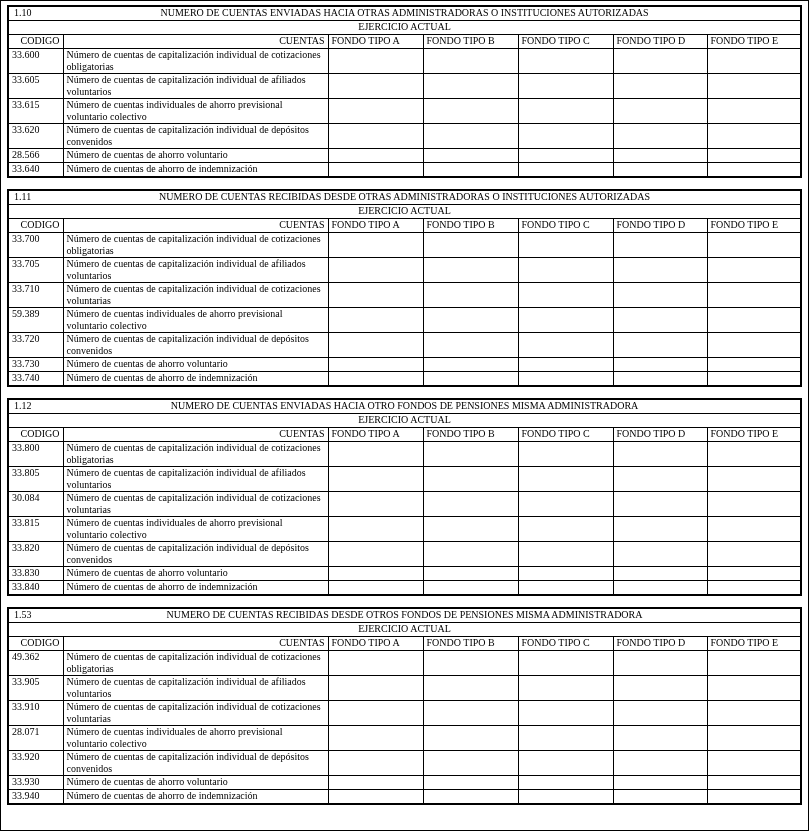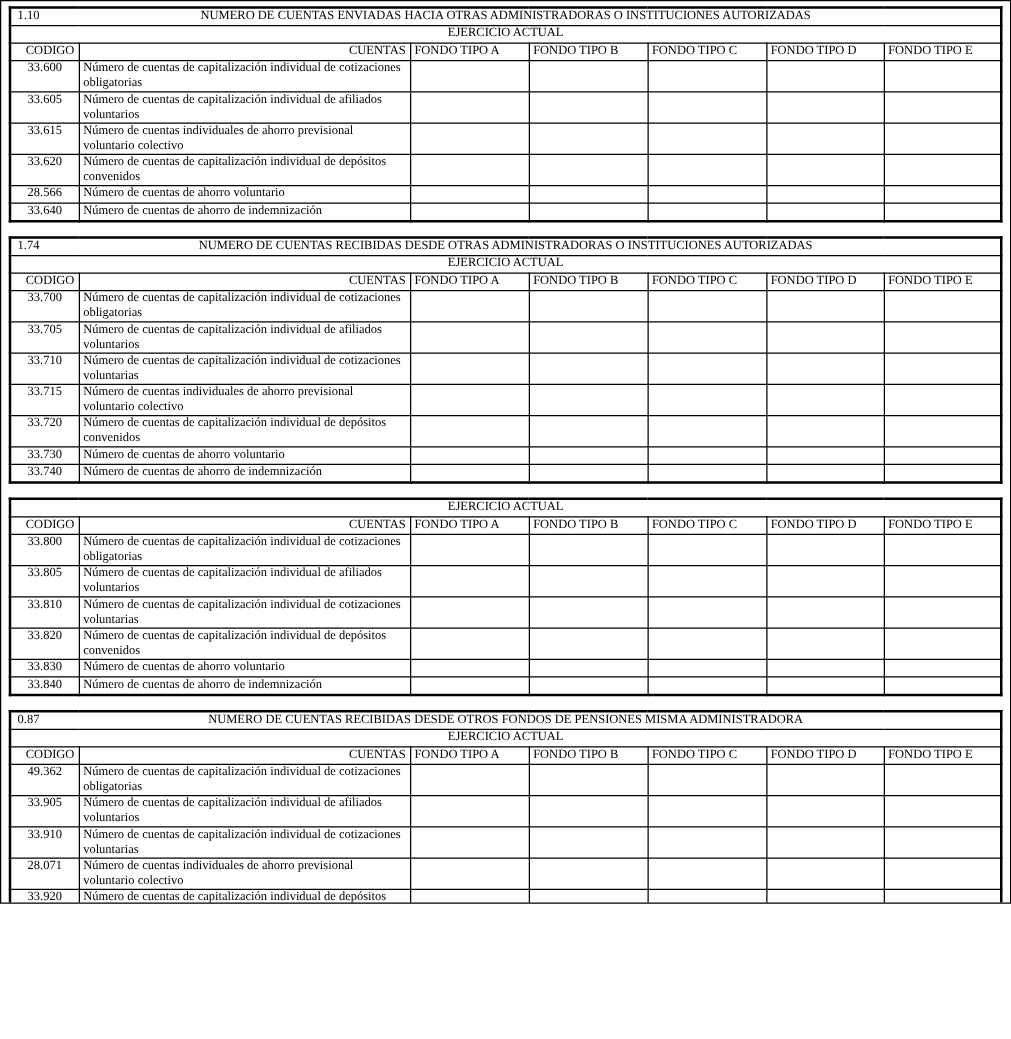--- a/index.html
+++ b/index.html
@@ -1,19 +1,19 @@
 <!DOCTYPE html>
 <html><head>
 <meta charset="utf-8">
 <style>
   html,body { margin:0; padding:0; background:#ffffff; }
   body { width:809px; height:831px; }
   .page {
     box-sizing:border-box;
-    width:809px; height:723px;
+    width:809px; height:831px;
     border:1px solid #000;
     padding:4px 7px 0 6px;
     background:#fff;
     overflow:hidden;
   }
   table.grid {
     border-collapse:collapse;
     table-layout:fixed;
     width:793px;
     border:2px solid #000;
@@ -39,21 +39,21 @@
   .section-code {
     position:absolute;
     left:5px; top:0;
   }
   td.subtitle-cell {
     text-align:center;
     height:13px;
   }
   tr.head td { height:13px;text-align:right; }
   tr.head td.fondo-col { text-align:left; }
-  td.code-cell { height:13px;text-align:center; }
+  td.code-cell { height:13px; }
   td.desc-cell { padding-left:4px; }
   td.value-cell { }
 </style>
 </head>
 <body>
 
 <div class="page" id="tables-host">
     <table class="grid">
       <colgroup>
         <col style="width: 55px;">
@@ -141,21 +141,21 @@
         <col style="width: 55px;">
         <col style="width: 265px;">
         <col style="width: 95px;">
         <col style="width: 95px;">
         <col style="width: 95px;">
         <col style="width: 94px;">
         <col style="width: 94px;">
       </colgroup>
       <tbody>
         <tr>
-          <td colspan="7" class="title-cell"><span class="section-code">1.74</span><span>NUMERO DE CUENTAS RECIBIDAS DESDE OTRAS ADMINISTRADORAS O INSTITUCIONES AUTORIZADAS</span></td>
+          <td colspan="7" class="title-cell"><span class="section-code">1.11</span><span>NUMERO DE CUENTAS RECIBIDAS DESDE OTRAS ADMINISTRADORAS O INSTITUCIONES AUTORIZADAS</span></td>
         </tr>
         <tr>
           <td colspan="7" class="subtitle-cell">EJERCICIO ACTUAL</td>
         </tr>
         <tr class="head">
           <td class="label-col">CODIGO</td>
           <td class="label-col">CUENTAS</td>
           <td class="fondo-col">FONDO TIPO A</td>
           <td class="fondo-col">FONDO TIPO B</td>
           <td class="fondo-col">FONDO TIPO C</td>
@@ -183,21 +183,21 @@
         <tr>
           <td class="code-cell">33.710</td>
           <td class="desc-cell">Número de cuentas de capitalización individual de cotizaciones voluntarias</td>
           <td class="value-cell"></td>
           <td class="value-cell"></td>
           <td class="value-cell"></td>
           <td class="value-cell"></td>
           <td class="value-cell"></td>
         </tr>
         <tr>
-          <td class="code-cell">33.715</td>
+          <td class="code-cell">59.389</td>
           <td class="desc-cell">Número de cuentas individuales de ahorro previsional voluntario colectivo</td>
           <td class="value-cell"></td>
           <td class="value-cell"></td>
           <td class="value-cell"></td>
           <td class="value-cell"></td>
           <td class="value-cell"></td>
         </tr>
         <tr>
           <td class="code-cell">33.720</td>
           <td class="desc-cell">Número de cuentas de capitalización individual de depósitos convenidos</td>
@@ -231,20 +231,23 @@
       <colgroup>
         <col style="width: 55px;">
         <col style="width: 265px;">
         <col style="width: 95px;">
         <col style="width: 95px;">
         <col style="width: 95px;">
         <col style="width: 94px;">
         <col style="width: 94px;">
       </colgroup>
       <tbody>
+        <tr>
+          <td colspan="7" class="title-cell"><span class="section-code">1.12</span><span>NUMERO DE CUENTAS ENVIADAS HACIA OTRO FONDOS DE PENSIONES MISMA ADMINISTRADORA</span></td>
+        </tr>
         <tr>
           <td colspan="7" class="subtitle-cell">EJERCICIO ACTUAL</td>
         </tr>
         <tr class="head">
           <td class="label-col">CODIGO</td>
           <td class="label-col">CUENTAS</td>
           <td class="fondo-col">FONDO TIPO A</td>
           <td class="fondo-col">FONDO TIPO B</td>
           <td class="fondo-col">FONDO TIPO C</td>
           <td class="fondo-col">FONDO TIPO D</td>
@@ -262,22 +265,31 @@
         <tr>
           <td class="code-cell">33.805</td>
           <td class="desc-cell">Número de cuentas de capitalización individual de afiliados voluntarios</td>
           <td class="value-cell"></td>
           <td class="value-cell"></td>
           <td class="value-cell"></td>
           <td class="value-cell"></td>
           <td class="value-cell"></td>
         </tr>
         <tr>
-          <td class="code-cell">33.810</td>
+          <td class="code-cell">30.084</td>
           <td class="desc-cell">Número de cuentas de capitalización individual de cotizaciones voluntarias</td>
+          <td class="value-cell"></td>
+          <td class="value-cell"></td>
+          <td class="value-cell"></td>
+          <td class="value-cell"></td>
+          <td class="value-cell"></td>
+        </tr>
+        <tr>
+          <td class="code-cell">33.815</td>
+          <td class="desc-cell">Número de cuentas individuales de ahorro previsional voluntario colectivo</td>
           <td class="value-cell"></td>
           <td class="value-cell"></td>
           <td class="value-cell"></td>
           <td class="value-cell"></td>
           <td class="value-cell"></td>
         </tr>
         <tr>
           <td class="code-cell">33.820</td>
           <td class="desc-cell">Número de cuentas de capitalización individual de depósitos convenidos</td>
           <td class="value-cell"></td>
@@ -311,21 +323,21 @@
         <col style="width: 55px;">
         <col style="width: 265px;">
         <col style="width: 95px;">
         <col style="width: 95px;">
         <col style="width: 95px;">
         <col style="width: 94px;">
         <col style="width: 94px;">
       </colgroup>
       <tbody>
         <tr>
-          <td colspan="7" class="title-cell"><span class="section-code">0.87</span><span>NUMERO DE CUENTAS RECIBIDAS DESDE OTROS FONDOS DE PENSIONES MISMA ADMINISTRADORA</span></td>
+          <td colspan="7" class="title-cell"><span class="section-code">1.53</span><span>NUMERO DE CUENTAS RECIBIDAS DESDE OTROS FONDOS DE PENSIONES MISMA ADMINISTRADORA</span></td>
         </tr>
         <tr>
           <td colspan="7" class="subtitle-cell">EJERCICIO ACTUAL</td>
         </tr>
         <tr class="head">
           <td class="label-col">CODIGO</td>
           <td class="label-col">CUENTAS</td>
           <td class="fondo-col">FONDO TIPO A</td>
           <td class="fondo-col">FONDO TIPO B</td>
           <td class="fondo-col">FONDO TIPO C</td>

